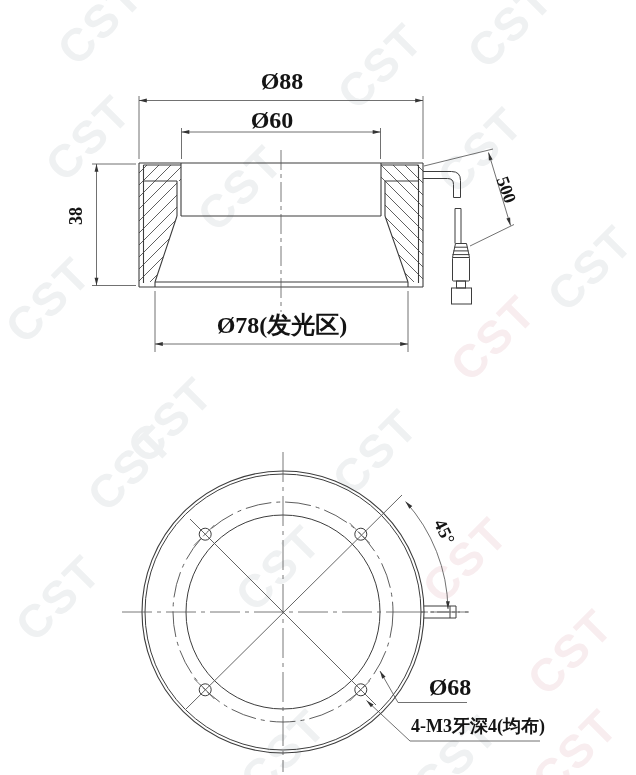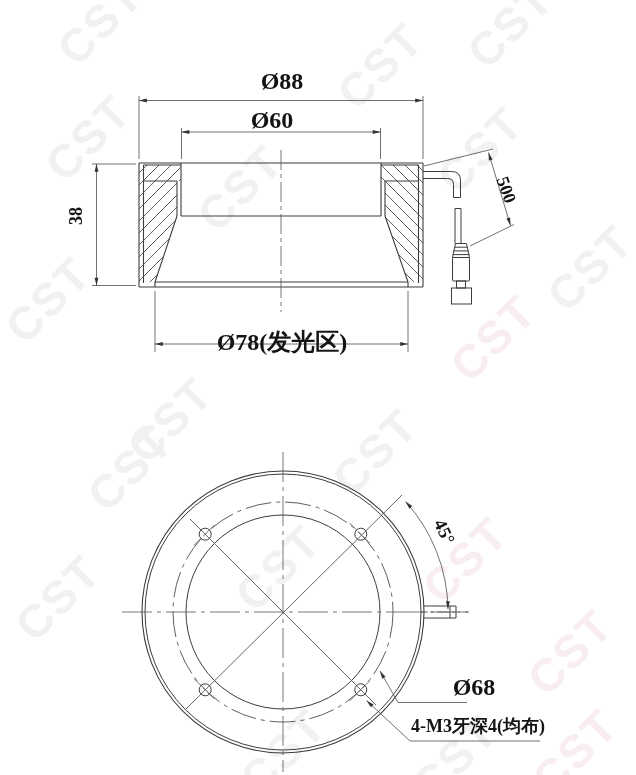--- a/index.html
+++ b/index.html
@@ -164,21 +164,21 @@
     </g>
   </g>
 </svg>
 
 <div class="label fs20" style="left:282px;top:81px;">Ø88</div>
 
 <div class="label fs20" style="left:272px;top:120px;">Ø60</div>
 
 <div class="label fs18 rot-ccw90" style="left:76px;top:216px;">38</div>
 
-<div class="label fs20" style="left:282px;top:325px;margin-top:17px;">Ø78(发光区)</div>
+<div class="label fs20" style="left:282px;top:325px;">Ø78(发光区)</div>
 
 <div class="label fs18 rot-70" style="left:506px;top:190px;">500</div>
 
 <div class="label fs18 rot-64" style="left:444px;top:532px;">45°</div>
 
-<div class="label fs20" style="left:450px;top:687px;margin-left:24px;">Ø68</div>
+<div class="label fs20" style="left:450px;top:687px;">Ø68</div>
 
 <div class="label fs18" style="left:478px;top:726px;font-family:Liberation Serif, serif;">4-M3牙深4(均布)</div>
 
 </body></html>

